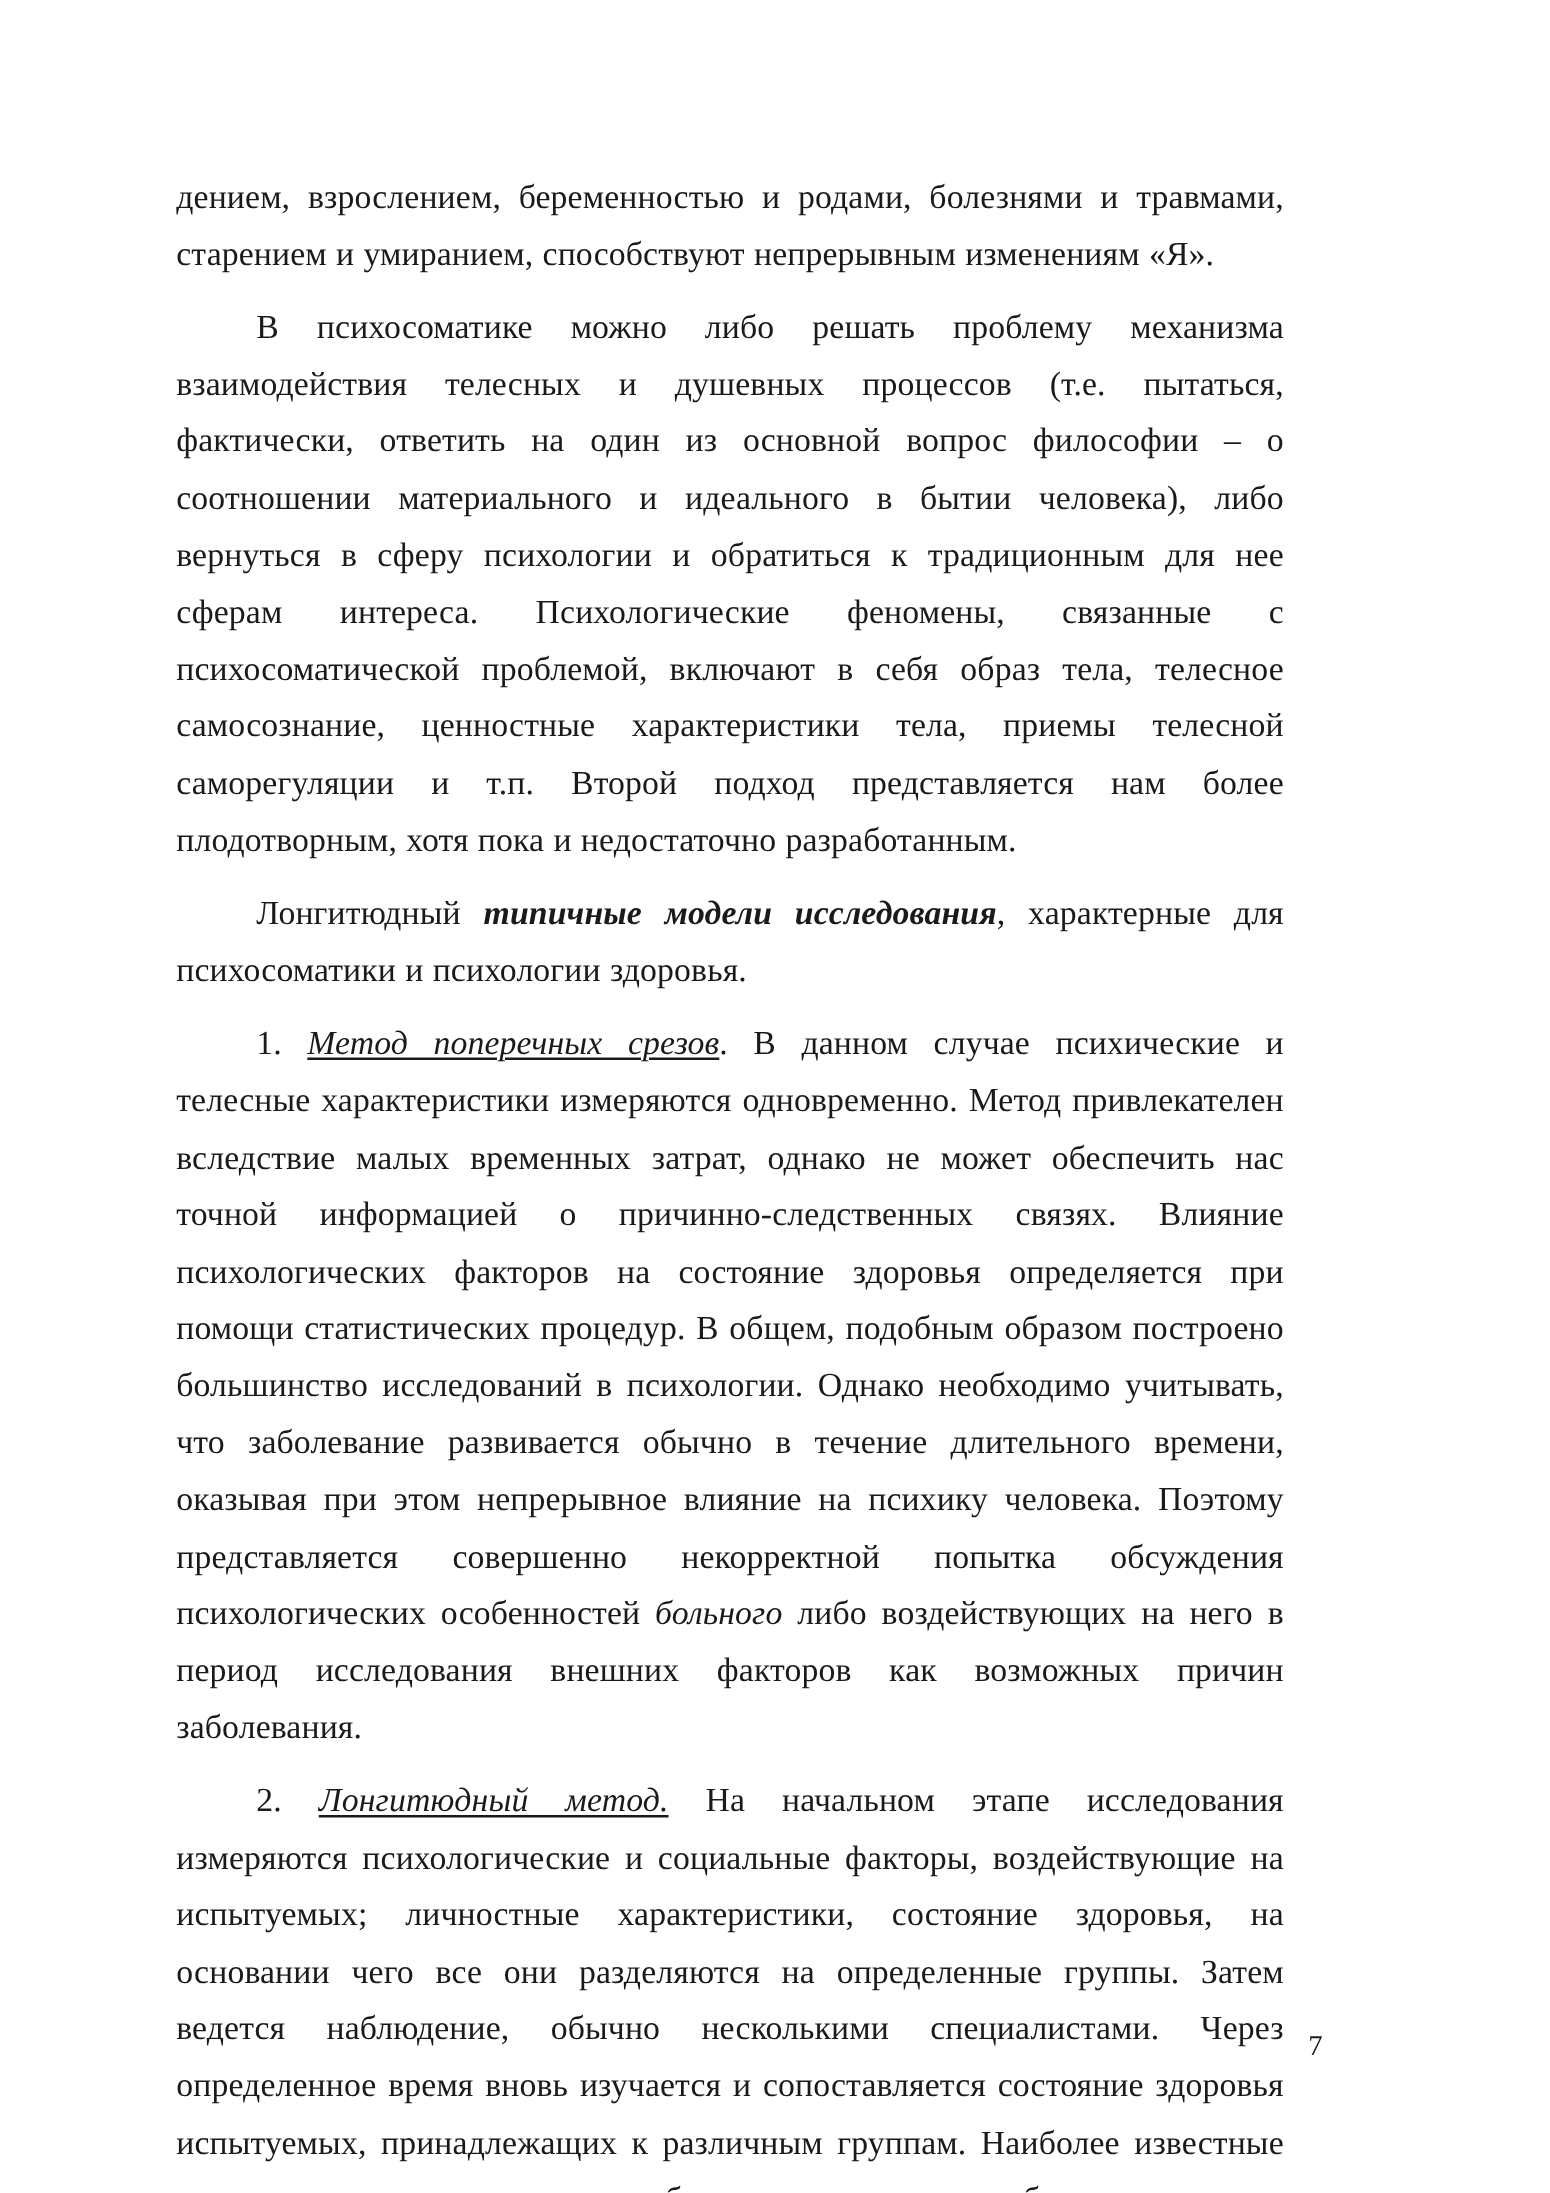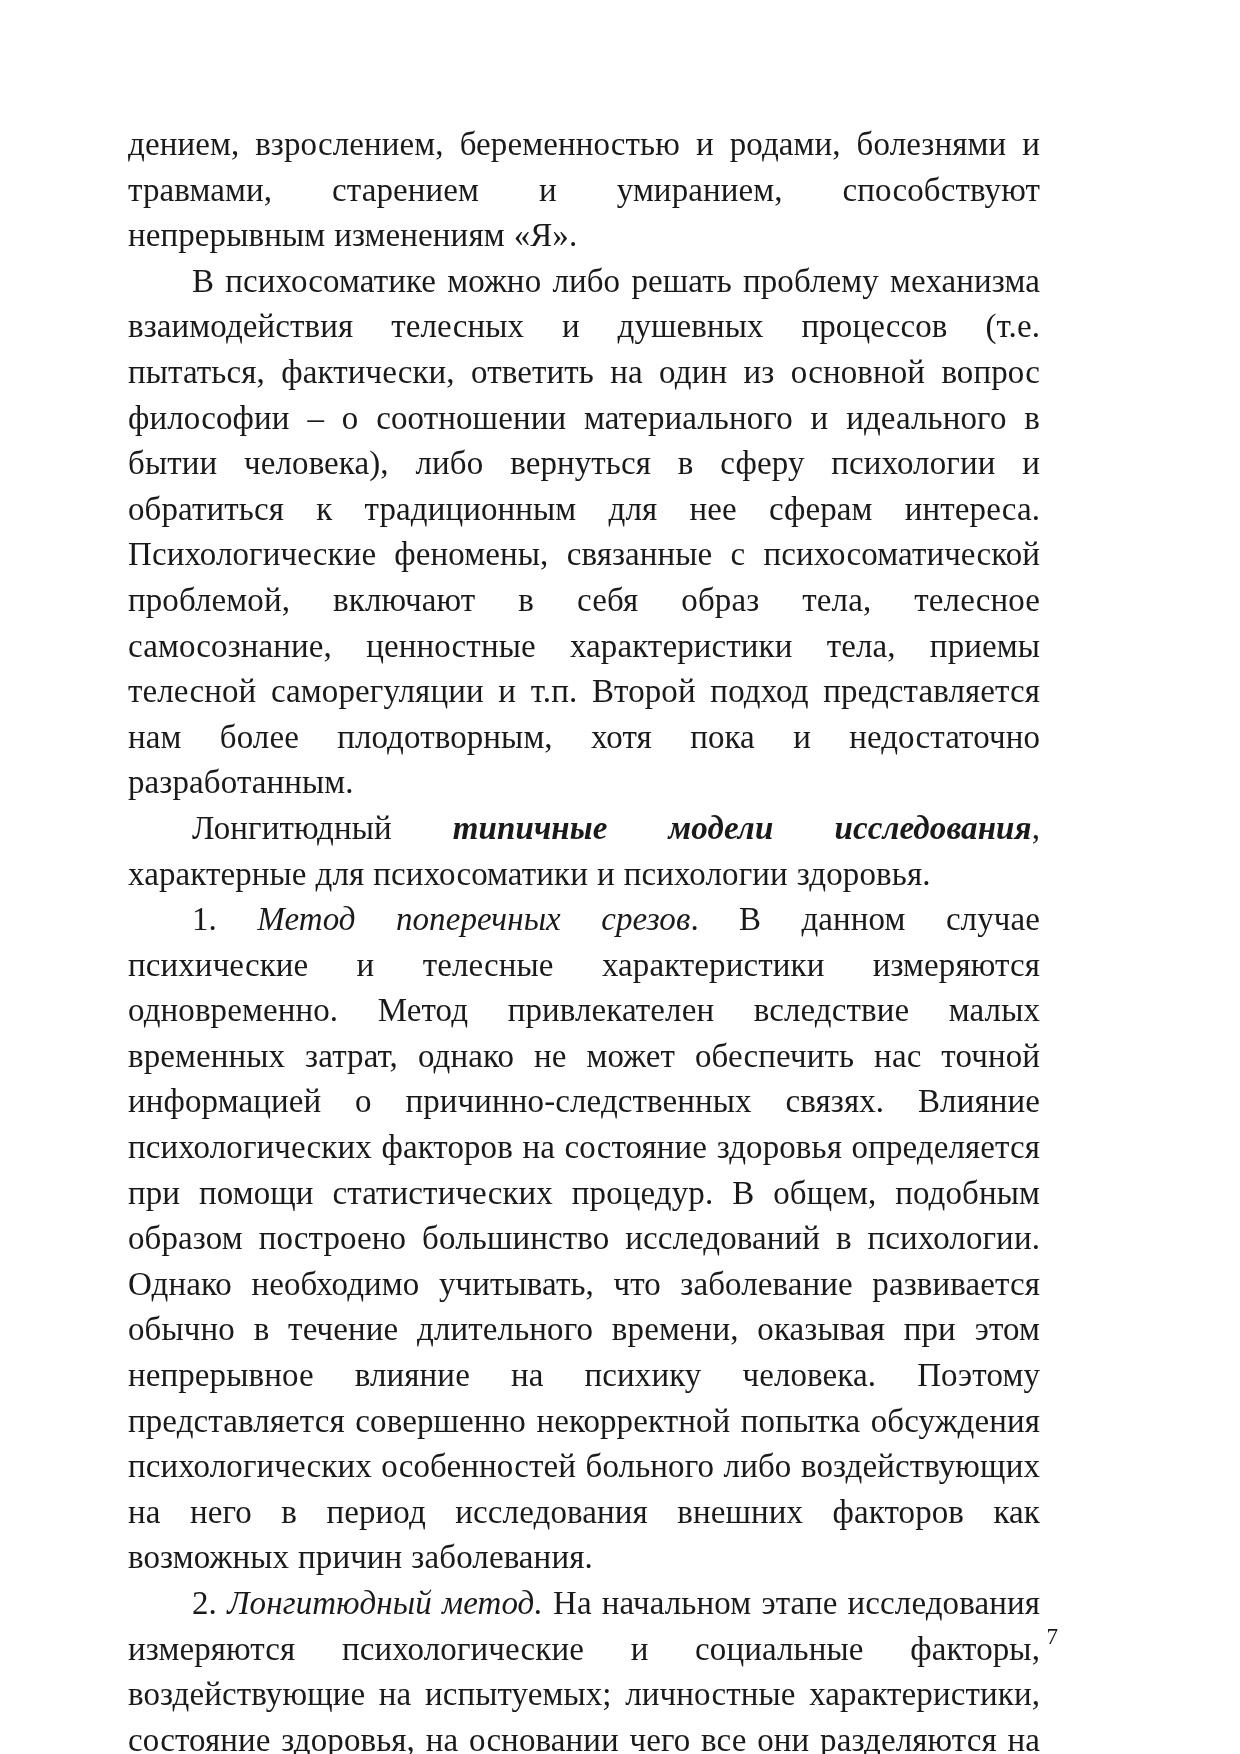--- a/index.html
+++ b/index.html
@@ -21,47 +21,49 @@
     overflow: hidden;
     box-sizing: border-box;
   }
   .text-block {
     position: absolute;
     left: 128px;
     top: 122px;
     width: 912px;
   }
   p.para {
-    margin: 0;
+    margin: 13px;
     text-align: justify;
     text-justify: inter-word;
-    font-size: 33px;
+    font-size: 27px;
     line-height: 45.6px;
     letter-spacing: 0.1px;
     -webkit-hyphens: none;
     hyphens: none;
     word-spacing: 0.02em;
   }
   p.indent {
     text-indent: 64px;
   }
   p.noindent {
     text-indent: 0;
   }
   
   .bi {
     font-weight: bold;
     font-style: italic;
   }
   .ui {
     font-style: italic;
+    text-decoration: underline;
     text-underline-offset: 3px;
     text-decoration-thickness: 2px;
   }
   .it {
+    font-style: italic;
   }
   .num {
     font-style: normal;
   }
   .page-number {
     position: absolute;
     right: 182px;
     bottom: 106px;
     font-size: 23px;
     line-height: 1;

